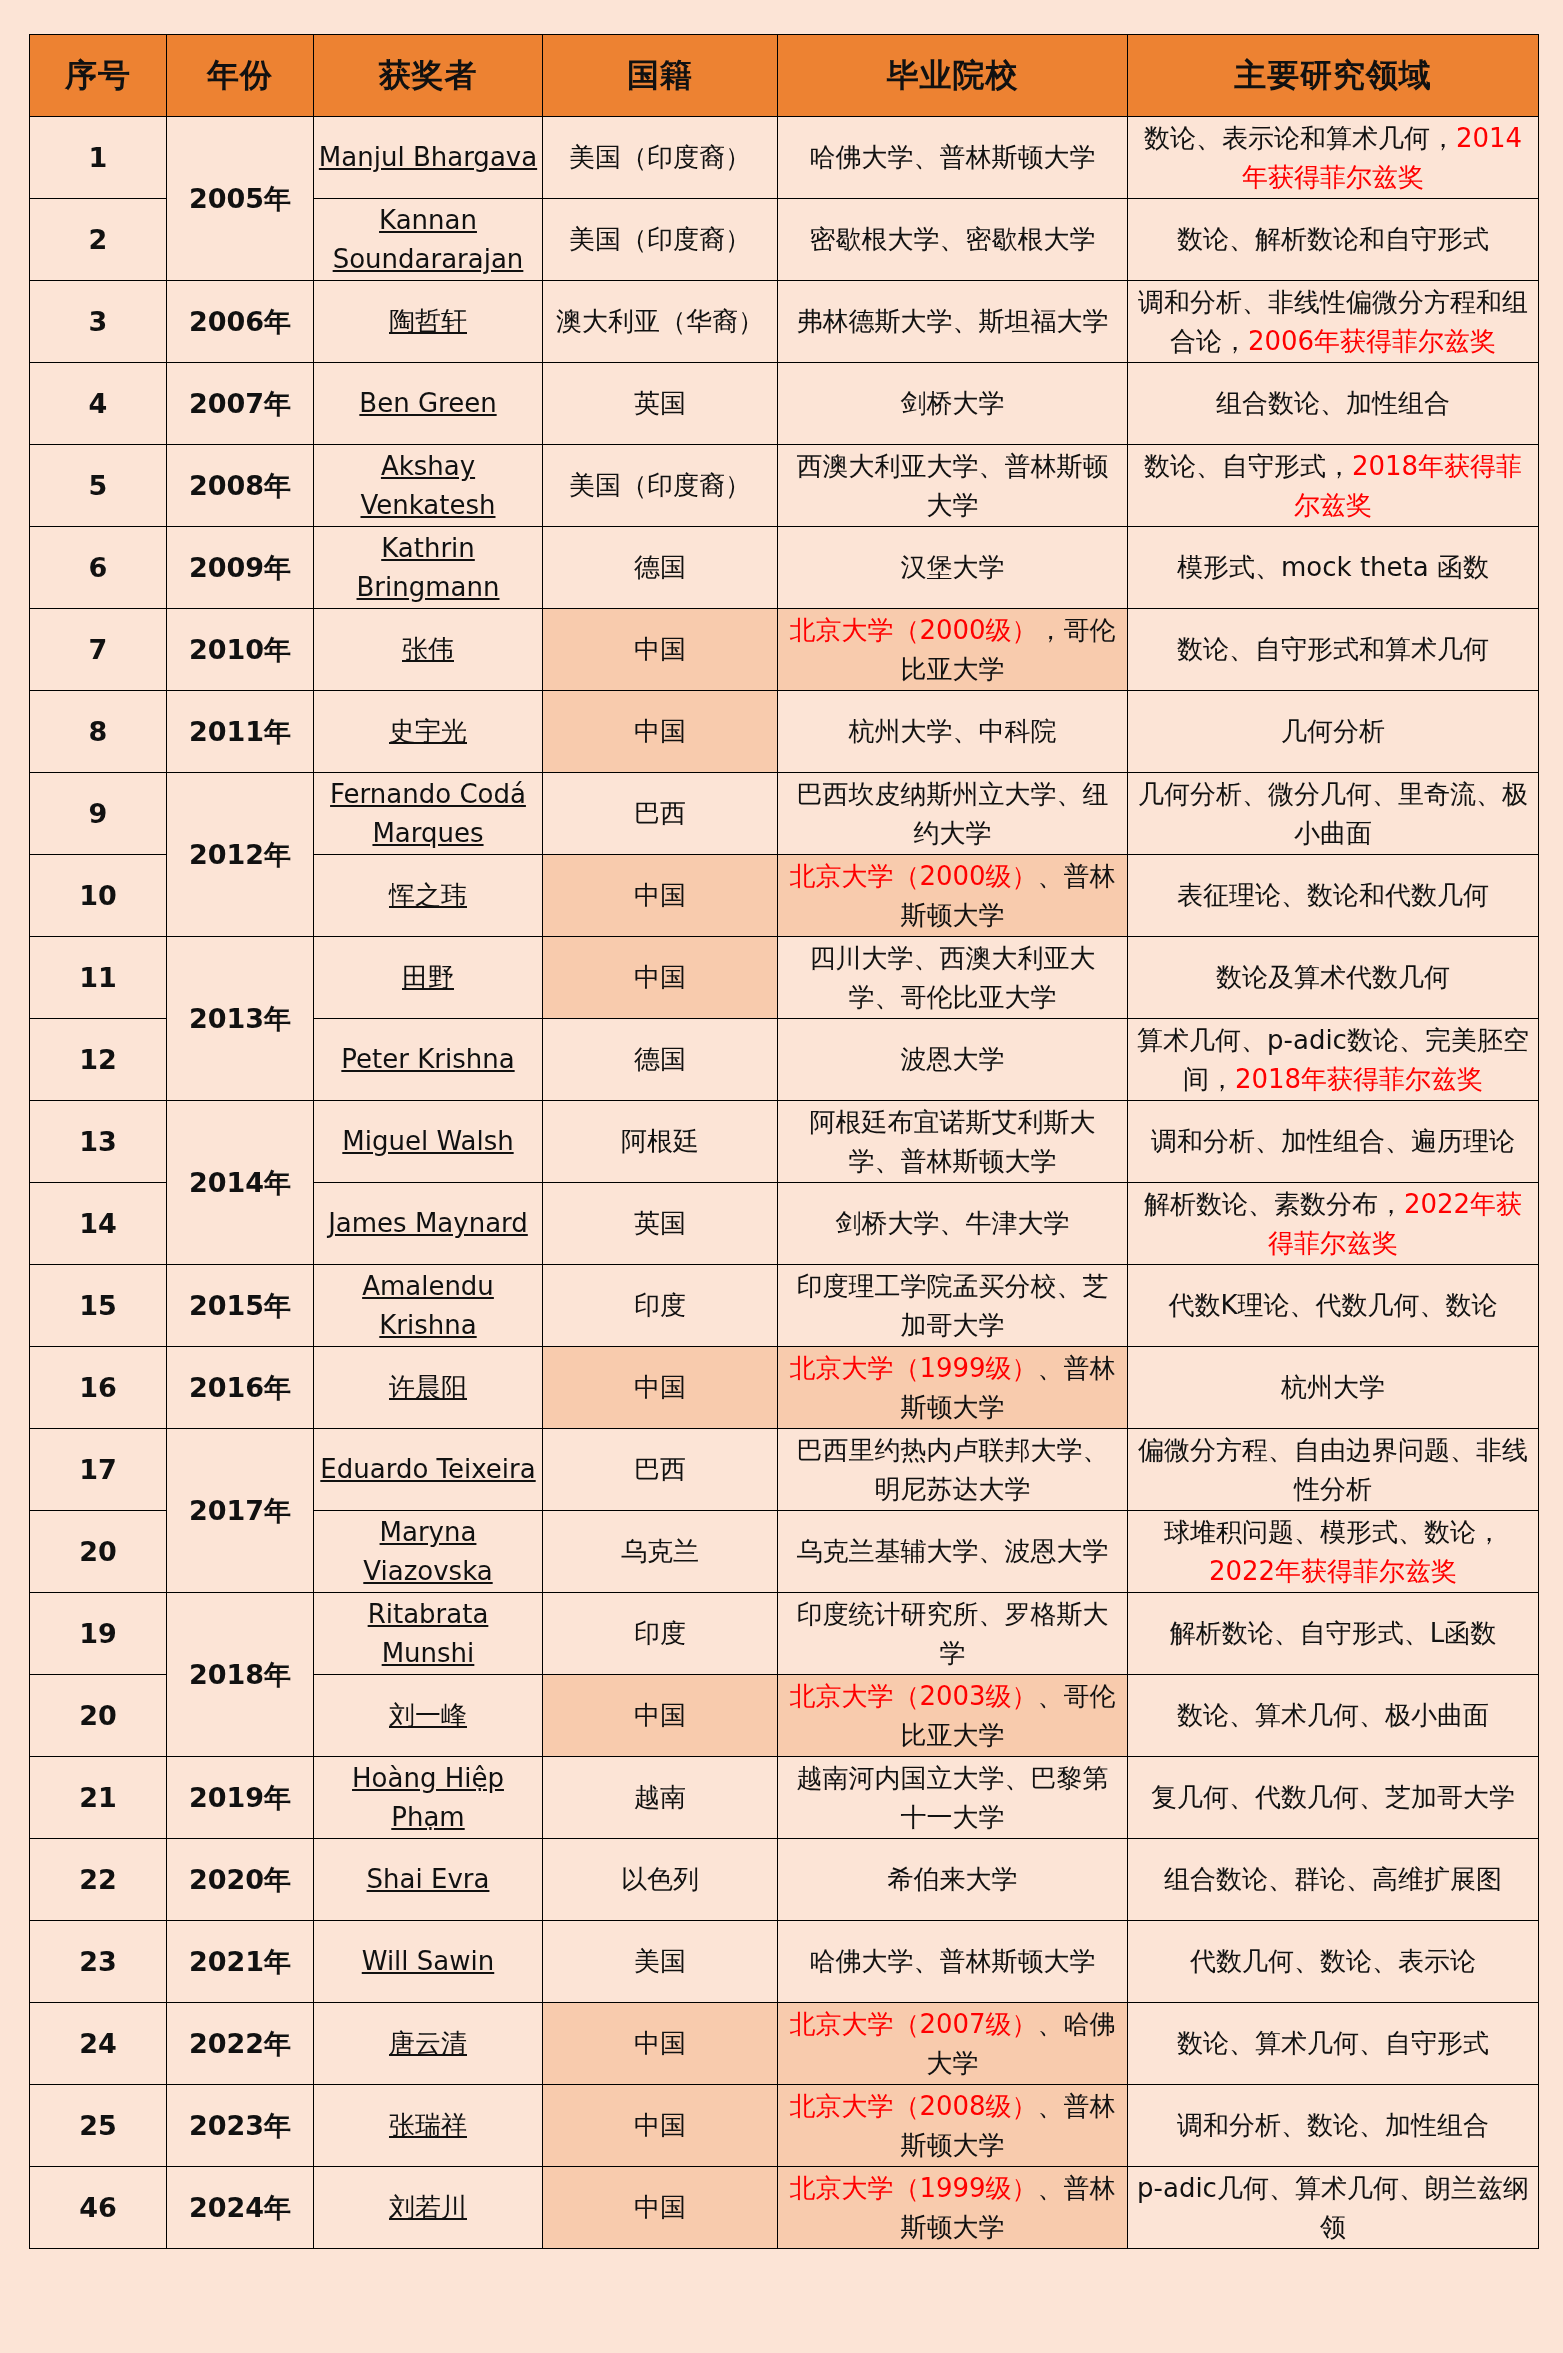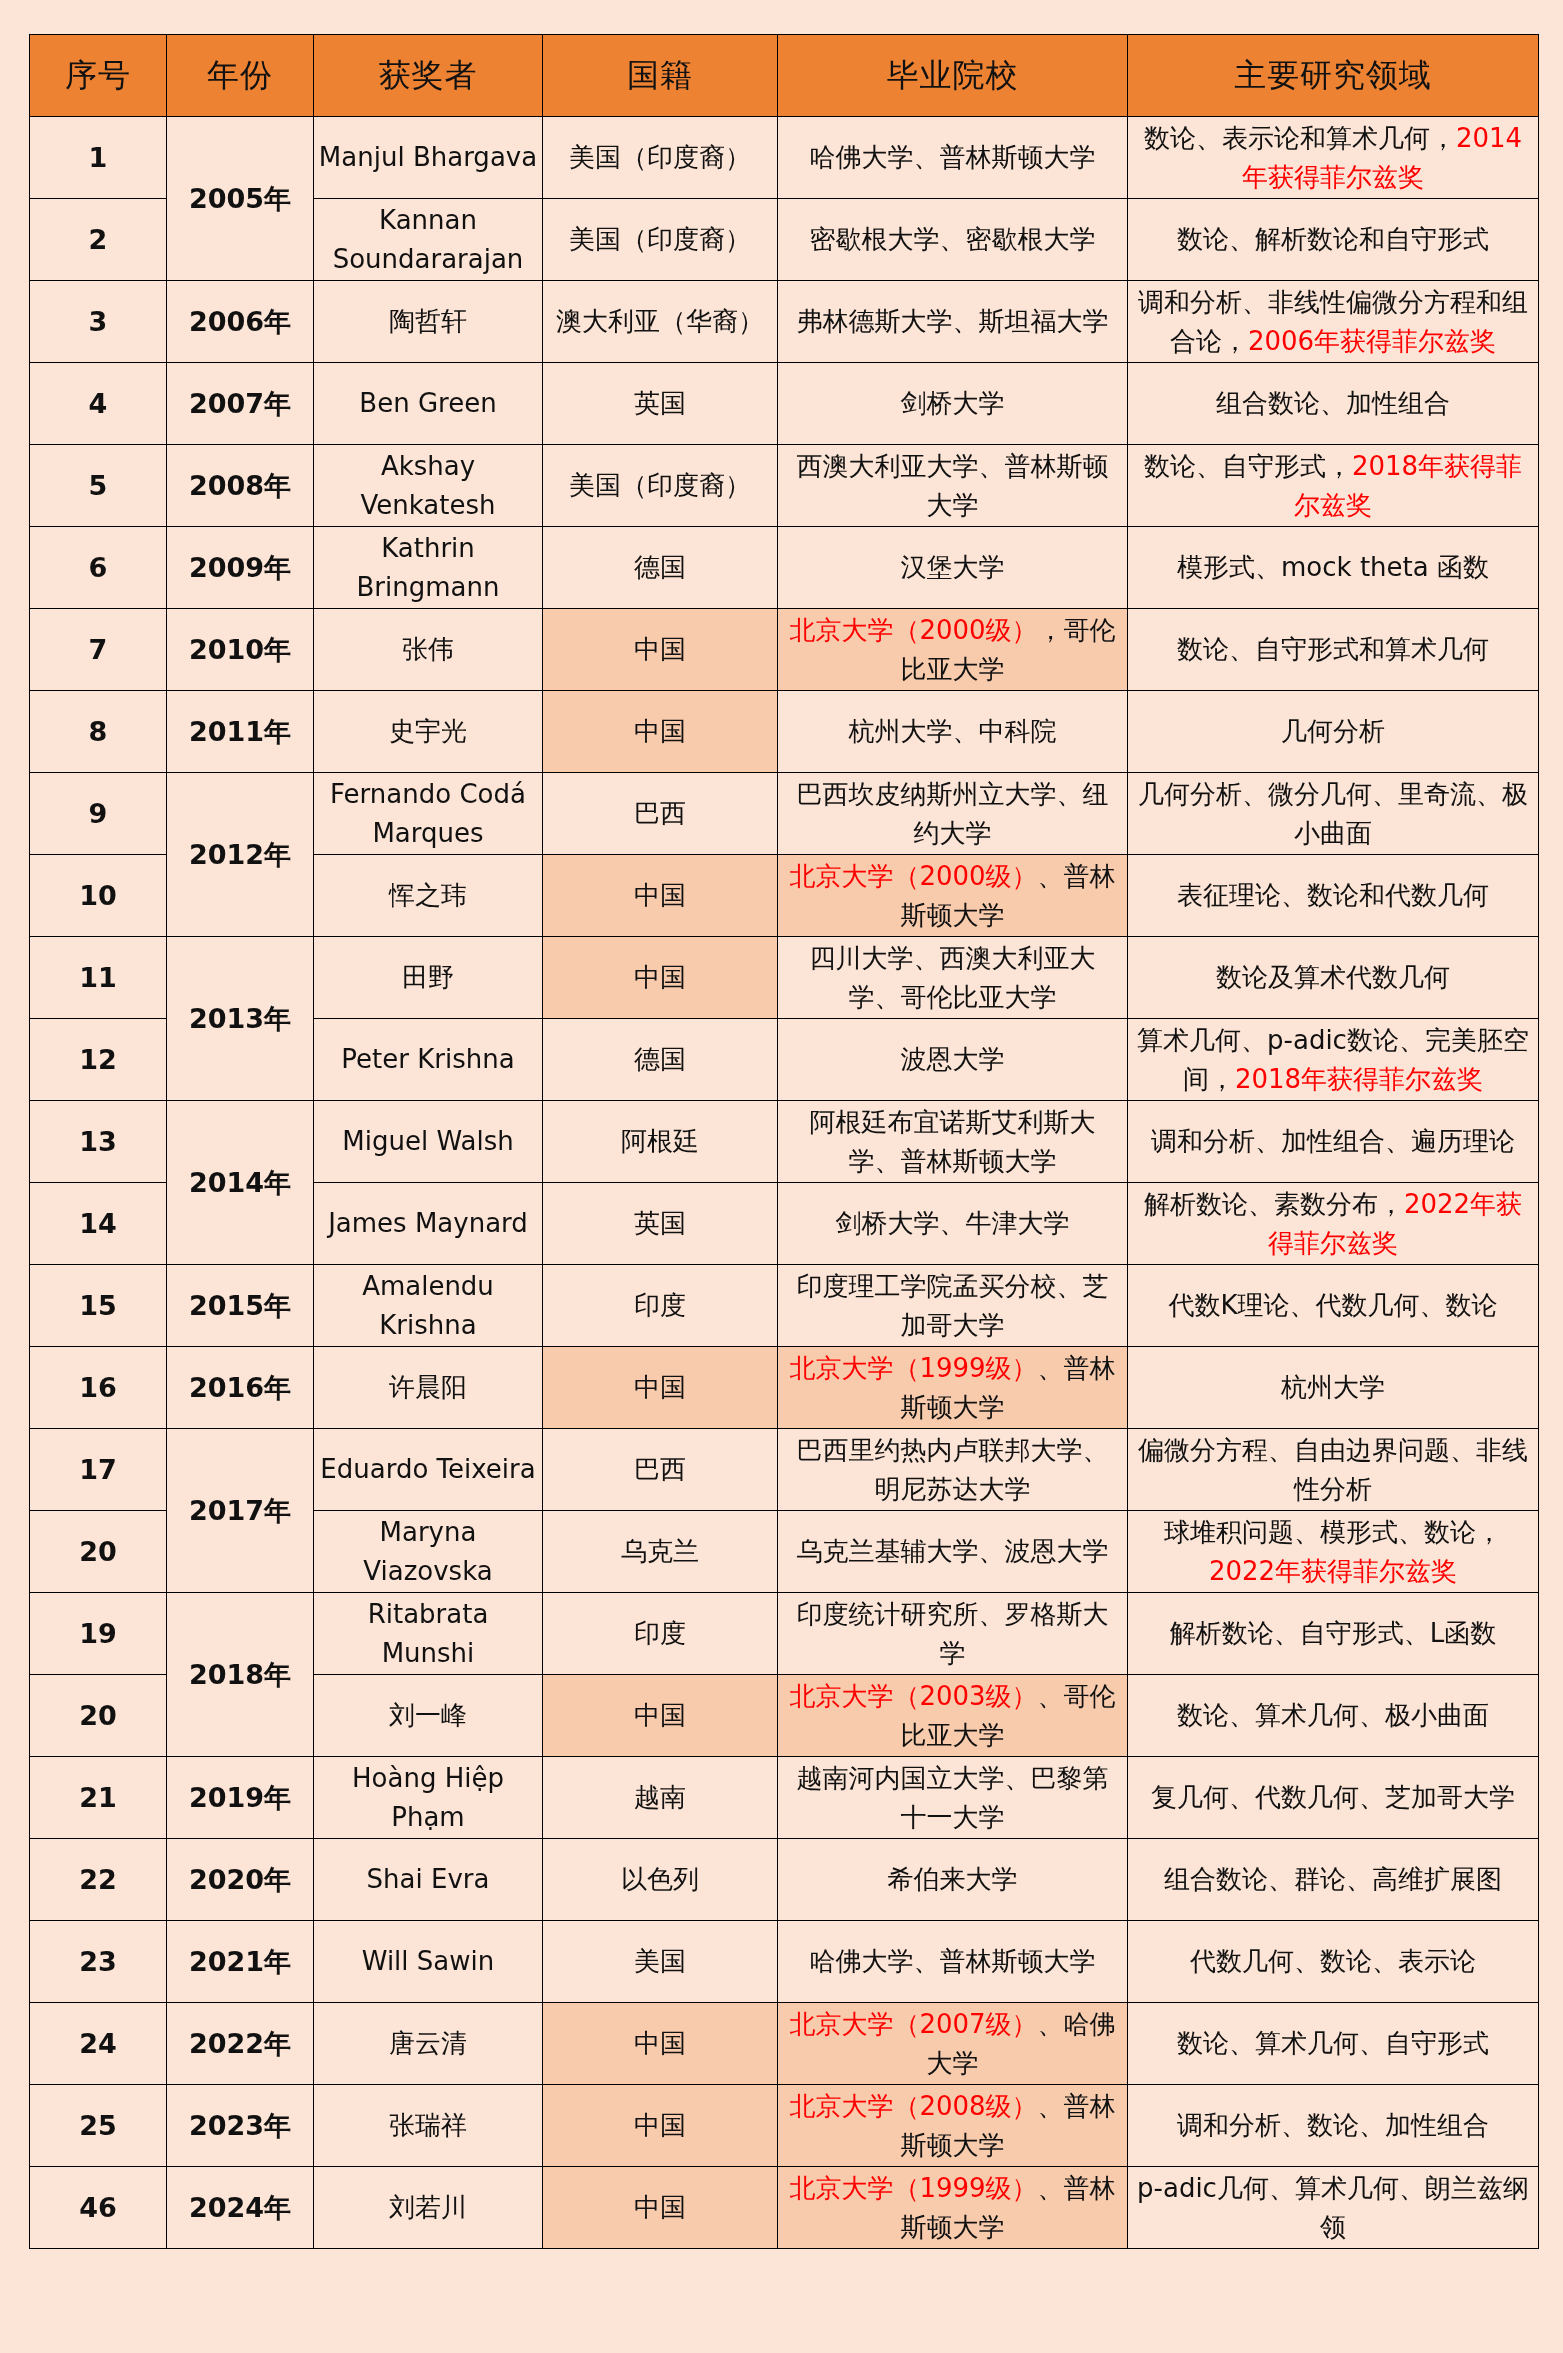--- a/index.html
+++ b/index.html
@@ -28,35 +28,35 @@
     height: 81px;
     padding: 0 5.6px;
     text-align: center;
     vertical-align: middle;
     color: #111;
     line-height: 39px;
     overflow: hidden;
   }
   table.awards th {
     background: #ED8232;
-    font-weight: normal;
+    font-weight: bold;
     font-size: 32px;
     letter-spacing: 0.9px;
   }
   table.awards td {
     background: #FCE4D6;
     font-size: 26px;
   }
   table.awards td.idx, table.awards td.year {
     font-weight: bold;
     font-size: 27px;
   }
   table.awards td.hl { background: #F8CBAD; }
   .red { color: #FF0000; }
-  table.awards td.name { font-size: 26px; padding: 0 3.7px; }
+  table.awards td.name { font-size: 26px; padding: 0 3.7px; text-decoration: underline; }
   table.awards td.field, table.awards td.school { padding: 0 5.6px; }
 </style>
 </head>
 <body>
 
 <table class="awards">
   <colgroup>
     <col class="c-idx">
       <col class="c-year">
       <col class="c-name">

